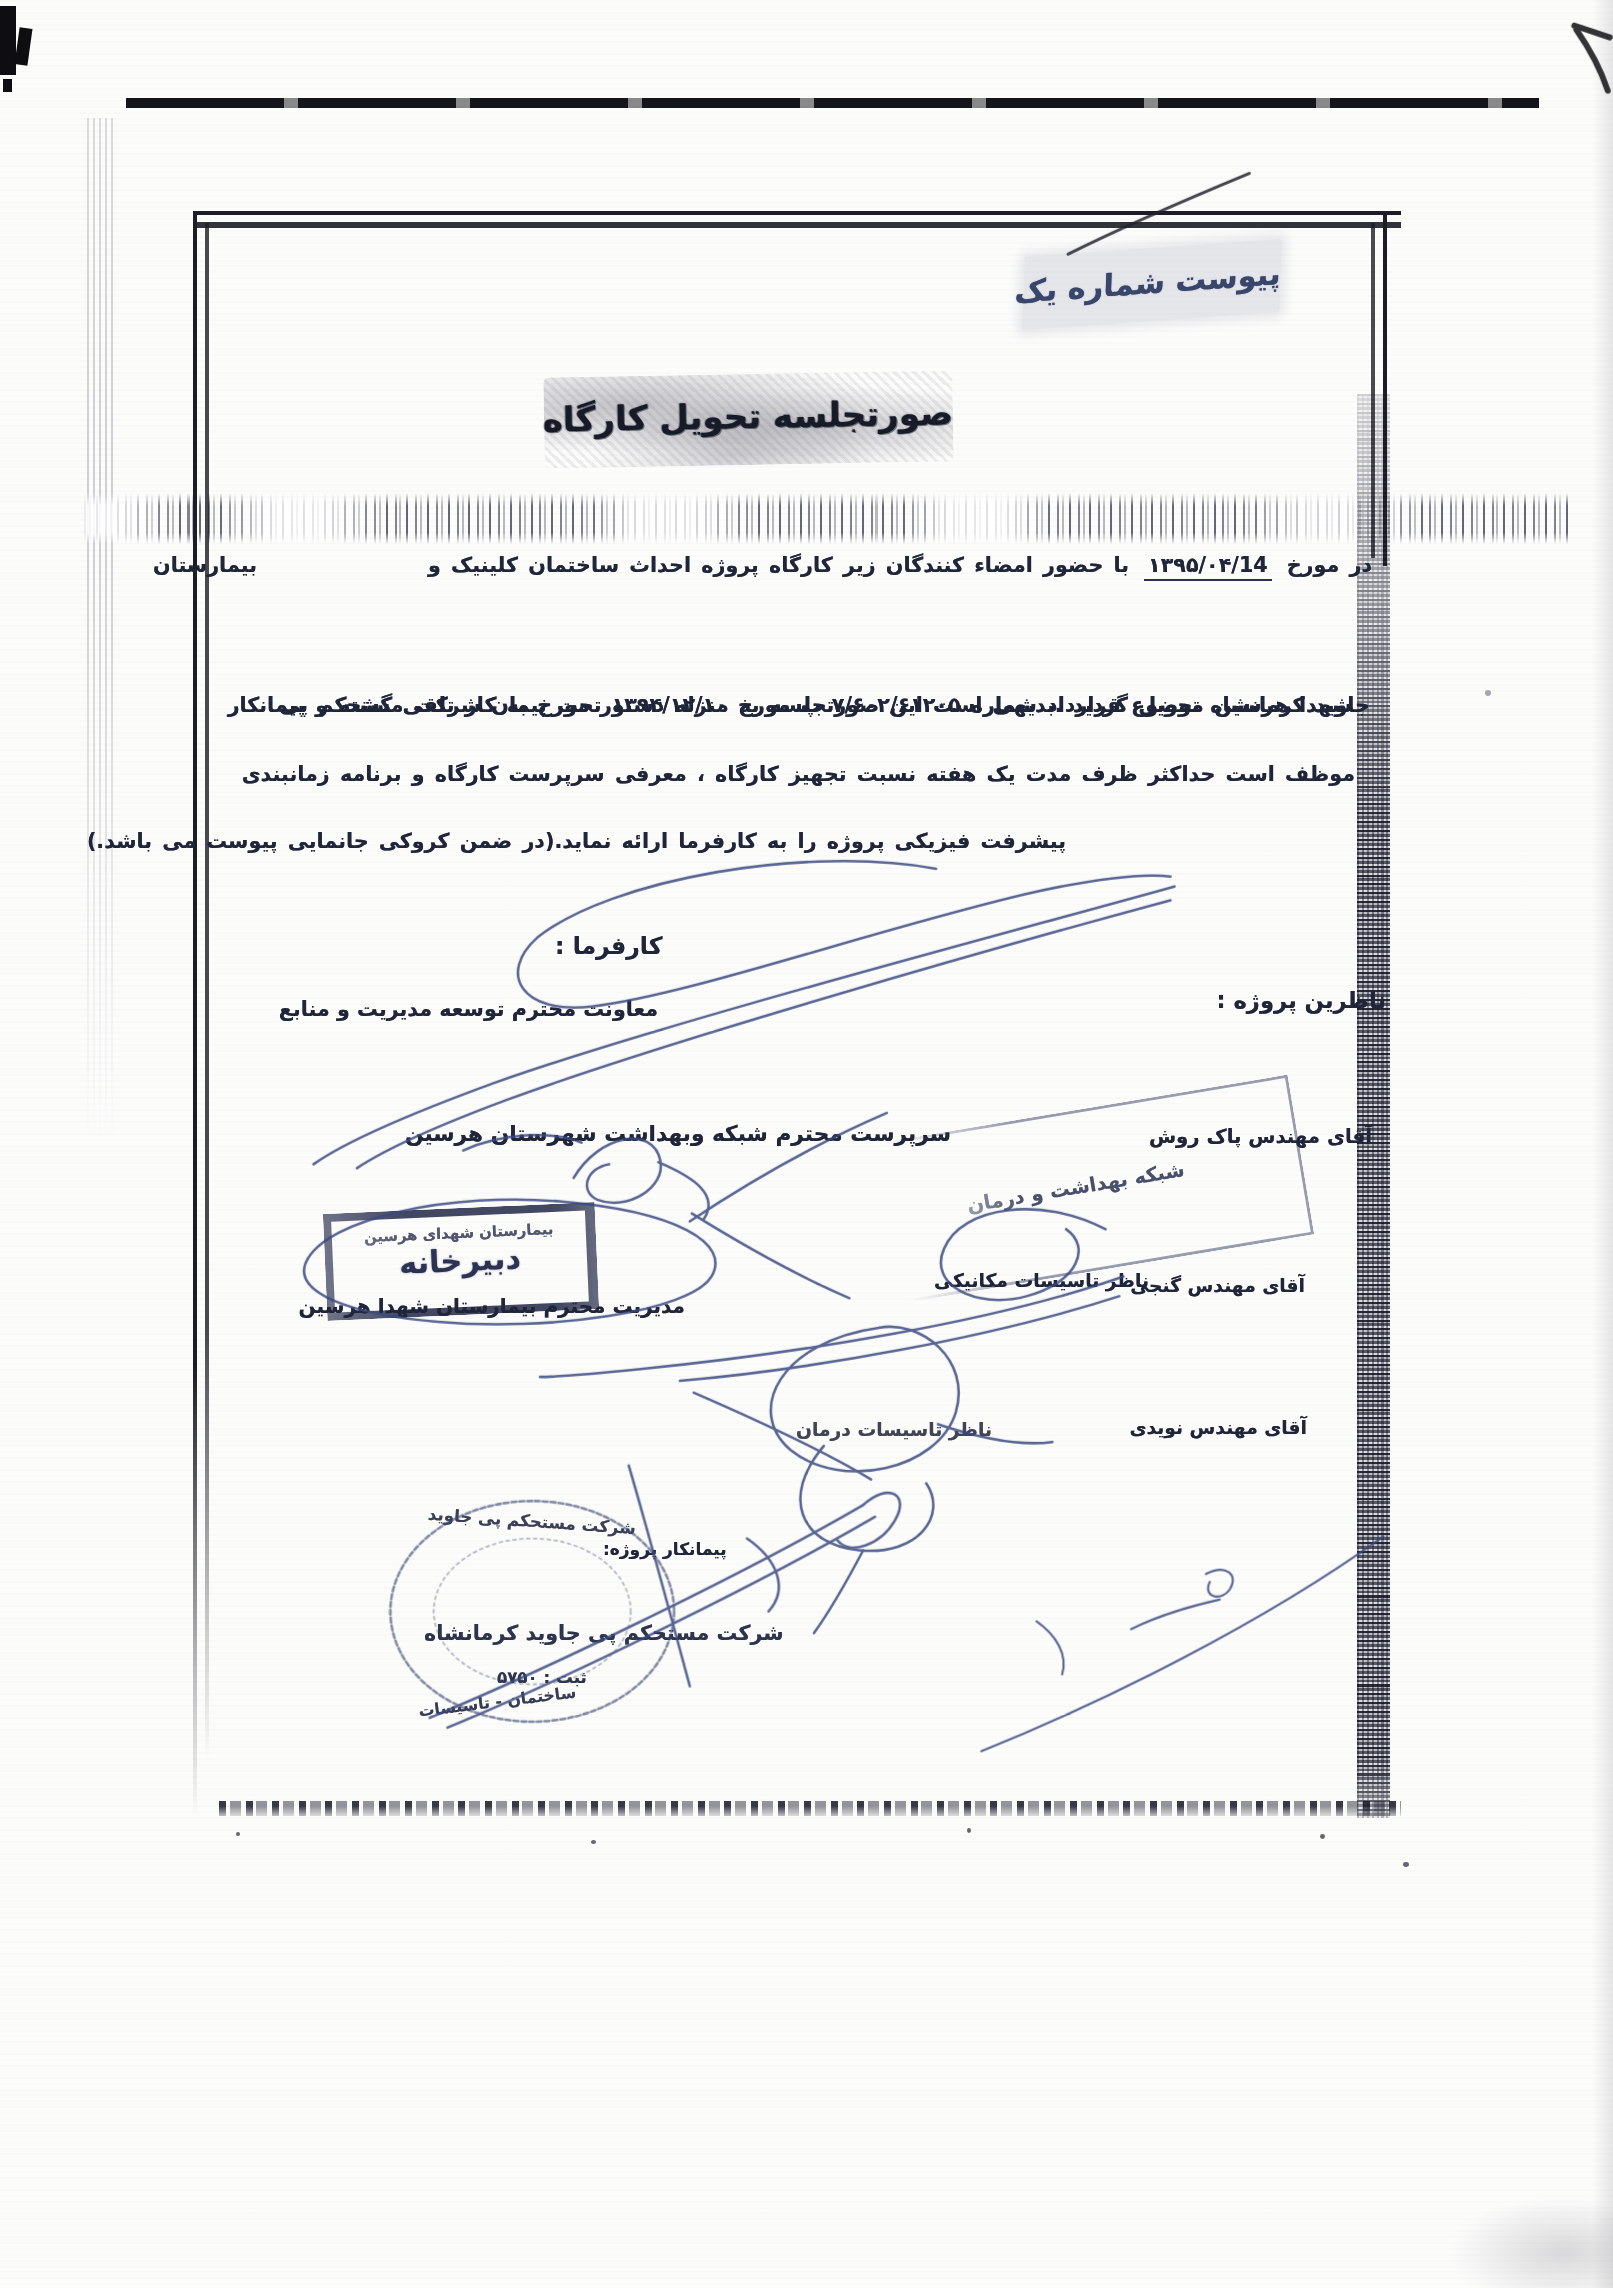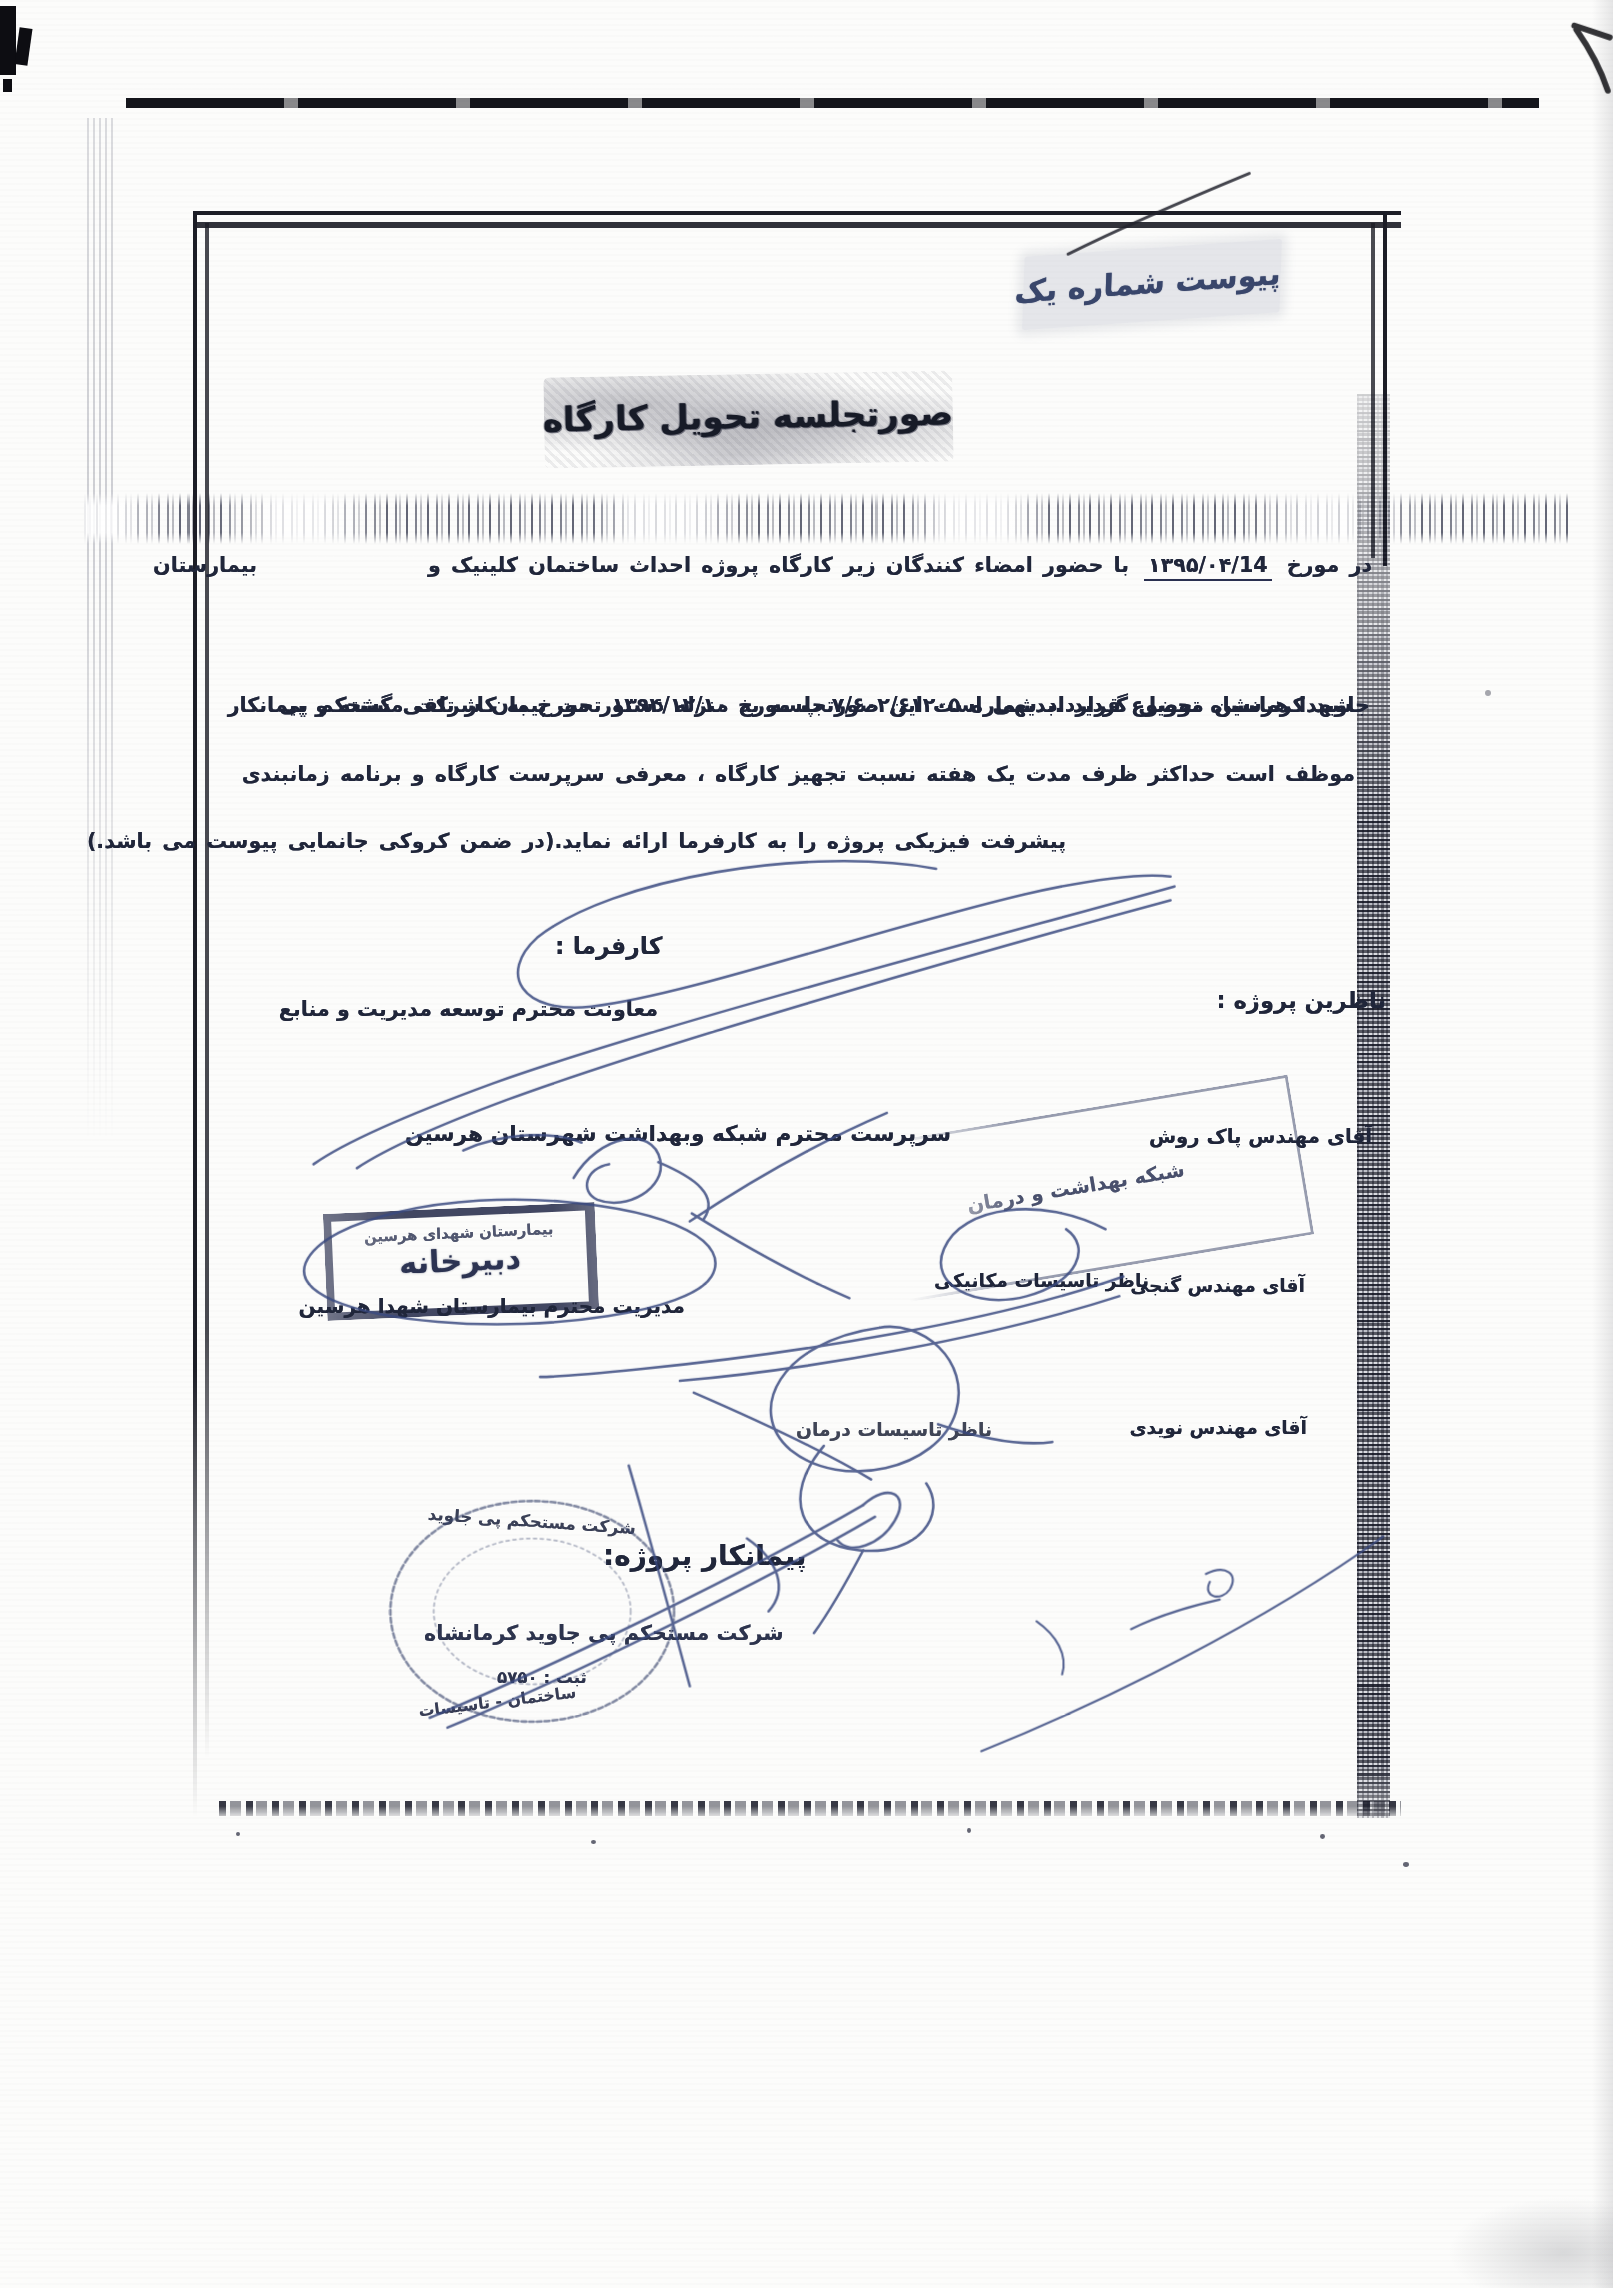--- a/index.html
+++ b/index.html
@@ -172,21 +172,21 @@
 
   <div class="abs stamp-rect z4">
     <div class="l1 fa">بیمارستان شهدای هرسین</div>
     <div class="l2 fa">دبیرخانه</div>
   </div>
 
   <div class="abs stamp-par z4">
     <div class="t fa">شبکه بهداشت و درمان</div>
   </div>
 
-  <div class="abs fa z5" style="left:603px;top:1539px;font-size:28px;">پیمانکار پروژه:</div>
+  <div class="abs fa z5" style="left:603px;top:1539px;font-size:17px;">پیمانکار پروژه:</div>
   <div class="abs fa z5" style="left:424px;top:1621px;font-size:20.7px;color:rgba(35,42,70,.8);">شرکت مستحکم پی جاوید کرمانشاه</div>
   <div class="abs fa z5" style="left:497px;top:1667px;font-size:16.7px;color:rgba(35,42,70,.8);">ثبت : ۵۷۵۰</div>
   <div class="abs fa z5" style="left:418px;top:1692px;font-size:15.8px;transform:rotate(-7deg);color:rgba(35,42,70,.6);">ساختمان - تاسیسات</div>
   <div class="abs fa z4" style="left:429px;top:1511px;width:207px;text-align:center;font-size:16.7px;transform:rotate(4deg);color:rgba(35,42,70,.55);">شرکت مستحکم پی جاوید</div>
 
   <div class="abs dot" style="left:236px;top:1832px;width:3.9px;height:3.9px;"></div>
   <div class="abs dot" style="left:591px;top:1840px;width:4.9px;height:3.9px;"></div>
   <div class="abs dot" style="left:967px;top:1828px;width:3.9px;height:4.9px;"></div>
   <div class="abs dot" style="left:1320px;top:1834px;width:4.9px;height:4.9px;"></div>
   <div class="abs dot" style="left:1485px;top:690px;width:5.9px;height:5.9px;opacity:.4;"></div>

